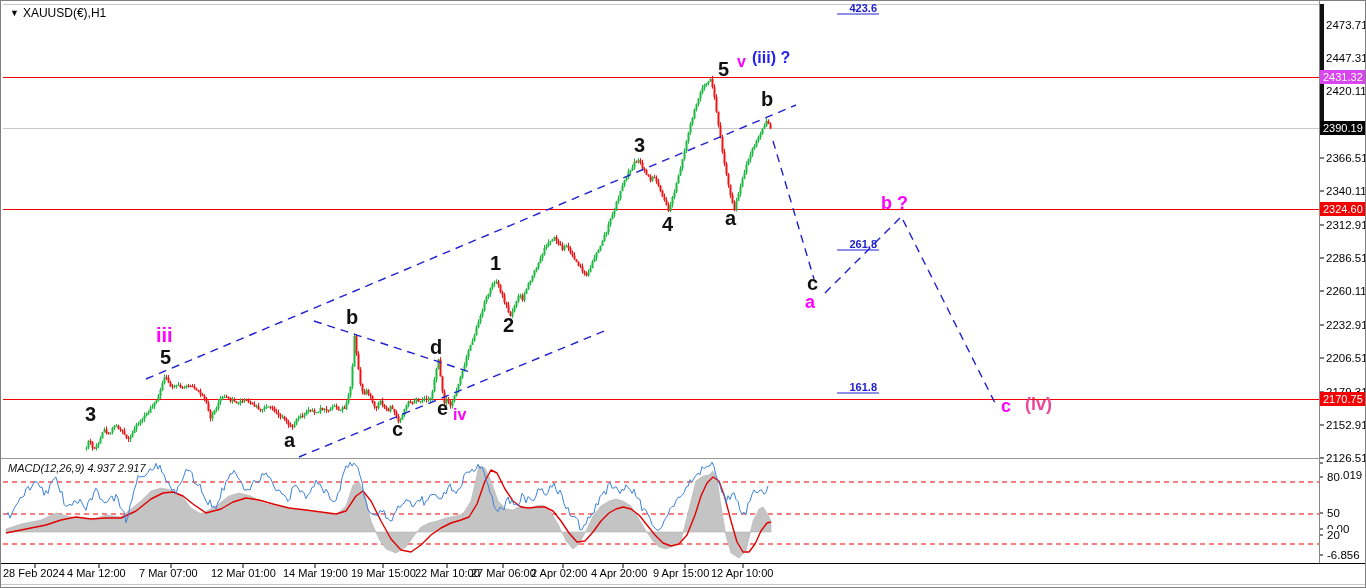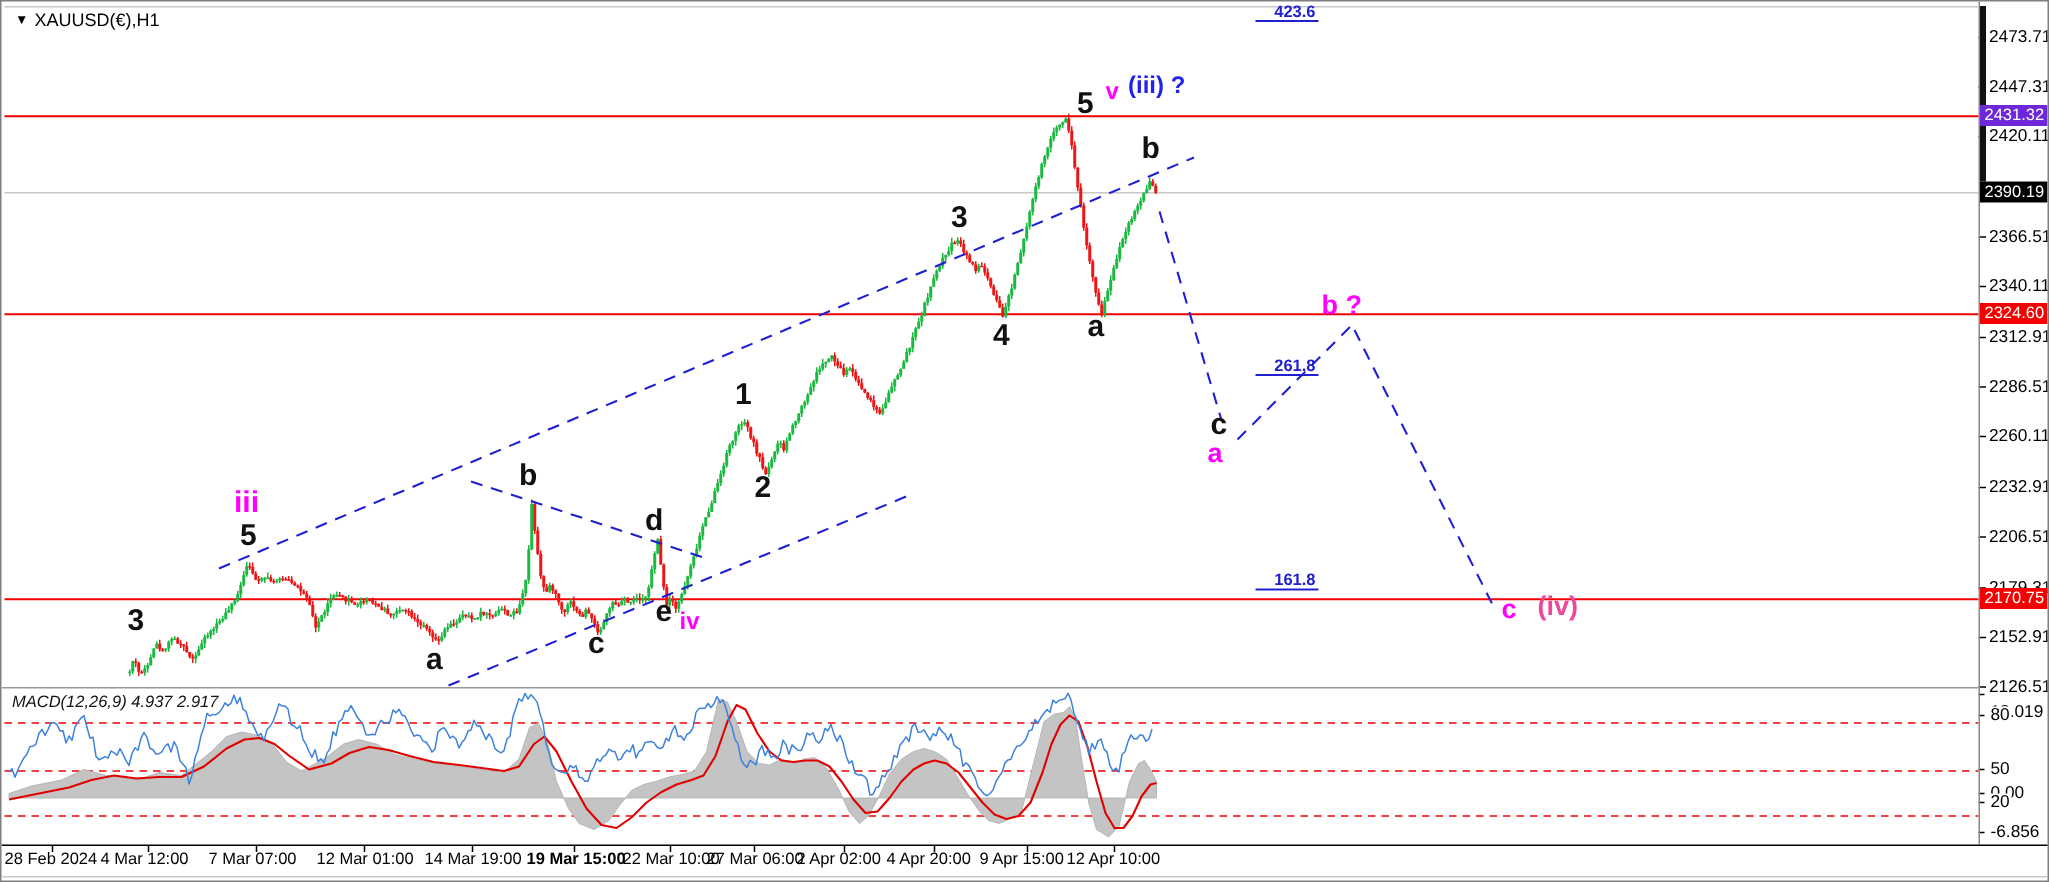--- a/index.html
+++ b/index.html
@@ -800,30 +800,30 @@
       <div class="abs pr-lab" style="left: 1325px; top: 357px;">2206.51</div>
       <div class="abs pr-lab" style="left: 1325px; top: 391px;">2179.31</div>
       <div class="abs pr-lab" style="left: 1325px; top: 424px;">2152.91</div>
       <div class="abs pr-lab" style="left: 1325px; top: 457px;">2126.51</div>
       <div class="abs mc-lab" style="left: 1325px; top: 462px; margin-top: 12px;">18.019</div>
       <div class="abs mc-lab" style="left: 1325px; top: 476px;">80</div>
       <div class="abs mc-lab" style="left: 1325px; top: 512px;">50</div>
       <div class="abs mc-lab" style="left: 1325px; top: 528px;">0.00</div>
       <div class="abs mc-lab" style="left: 1325px; top: 534px;">20</div>
       <div class="abs mc-lab" style="left: 1325px; top: 554px;">-6.856</div>
-      <div class="abs badge" style="top: 76px; background: #6d28d9;">2431.32</div>
+      <div class="abs badge" style="top: 76px; background: #d946ef;">2431.32</div>
       <div class="abs badge" style="top: 127px; background: rgb(0, 0, 0);">2390.19</div>
       <div class="abs badge" style="top: 208px; background: rgb(244, 0, 0);">2324.60</div>
       <div class="abs badge" style="top: 398px; background: rgb(244, 0, 0);">2170.75</div>
       <div class="abs t-lab" style="left: 2px;">28 Feb 2024</div>
       <div class="abs t-lab" style="left: 66px;">4 Mar 12:00</div>
       <div class="abs t-lab" style="left: 138px;">7 Mar 07:00</div>
       <div class="abs t-lab" style="left: 210px;">12 Mar 01:00</div>
       <div class="abs t-lab" style="left: 282px;">14 Mar 19:00</div>
-      <div class="abs t-lab" style="left: 350px; font-weight: bold;">19 Mar 15:00</div>
+      <div class="abs t-lab" style="left: 350px;">19 Mar 15:00</div>
       <div class="abs t-lab" style="left: 414px;">22 Mar 10:00</div>
       <div class="abs t-lab" style="left: 470px;">27 Mar 06:00</div>
       <div class="abs t-lab" style="left: 530px;">2 Apr 02:00</div>
       <div class="abs t-lab" style="left: 590px;">4 Apr 20:00</div>
       <div class="abs t-lab" style="left: 652px;">9 Apr 15:00</div>
       <div class="abs t-lab" style="left: 710px;">12 Apr 10:00</div>
       <div class="abs wave" style="left: 84px; top: 403px; color: rgb(17, 17, 17); font-size: 20px;">3</div>
       <div class="abs wave" style="left: 155px; top: 324px; color: rgb(255, 0, 255); font-size: 20px;">iii</div>
       <div class="abs wave" style="left: 159px; top: 346px; color: rgb(17, 17, 17); font-size: 20px;">5</div>
       <div class="abs wave" style="left: 283px; top: 429px; color: rgb(17, 17, 17); font-size: 20px;">a</div>

